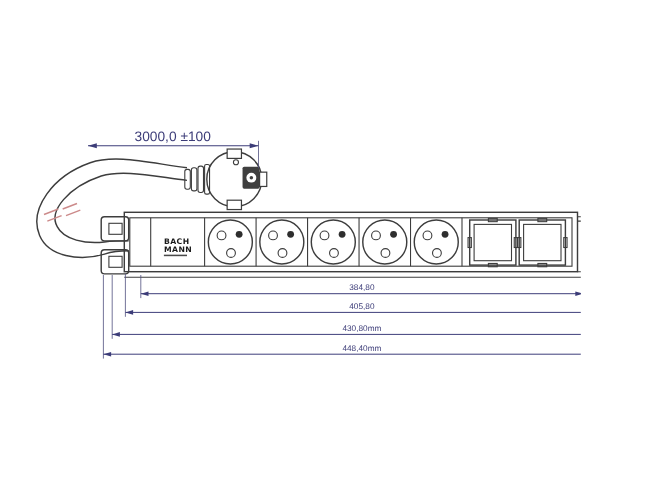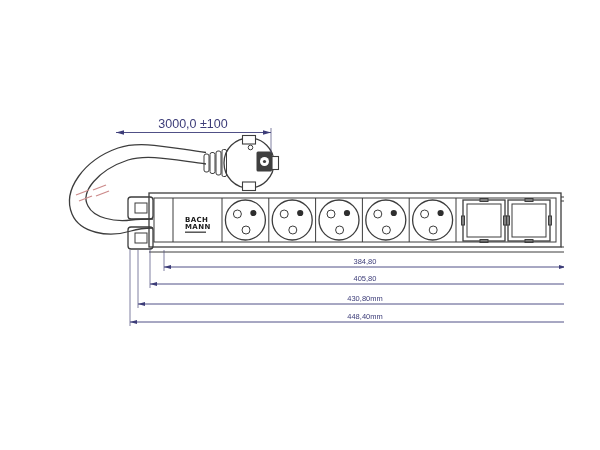--- a/index.html
+++ b/index.html
@@ -1,17 +1,17 @@
 <!DOCTYPE html>
 <html><head>
 <meta charset="utf-8">
 <style>
   html,body{margin:0;padding:0;background:#ffffff;}
   .canvas{position:relative;width:528px;height:450px;background:#ffffff;overflow:hidden;
-          font-family:"Liberation Sans", sans-serif;margin-left:36px;}
+          font-family:"Liberation Sans", sans-serif;}
   svg{position:absolute;left:0;top:0;}
   .draw{stroke:#3d3d3d;fill:none;stroke-width:1.3;}
   .thin{stroke:#3d3d3d;fill:none;stroke-width:1;}
   .dim-line{stroke:#3c3c78;fill:none;stroke-width:0.9;}
   .ext-line{stroke:#50507e;fill:none;stroke-width:0.8;opacity:0.9;}
   .dim-arrow{fill:#3c3c78;stroke:none;}
   .dim-text{font-family:"Liberation Sans", sans-serif;fill:#3c3c78;}
   .logo-text{font-family:"DejaVu Sans", sans-serif;font-weight:bold;fill:#1a1a1a;letter-spacing:0.4px;}
   .break-mark{stroke:#cc8a8a;stroke-width:1.3;fill:none;}
 </style>

